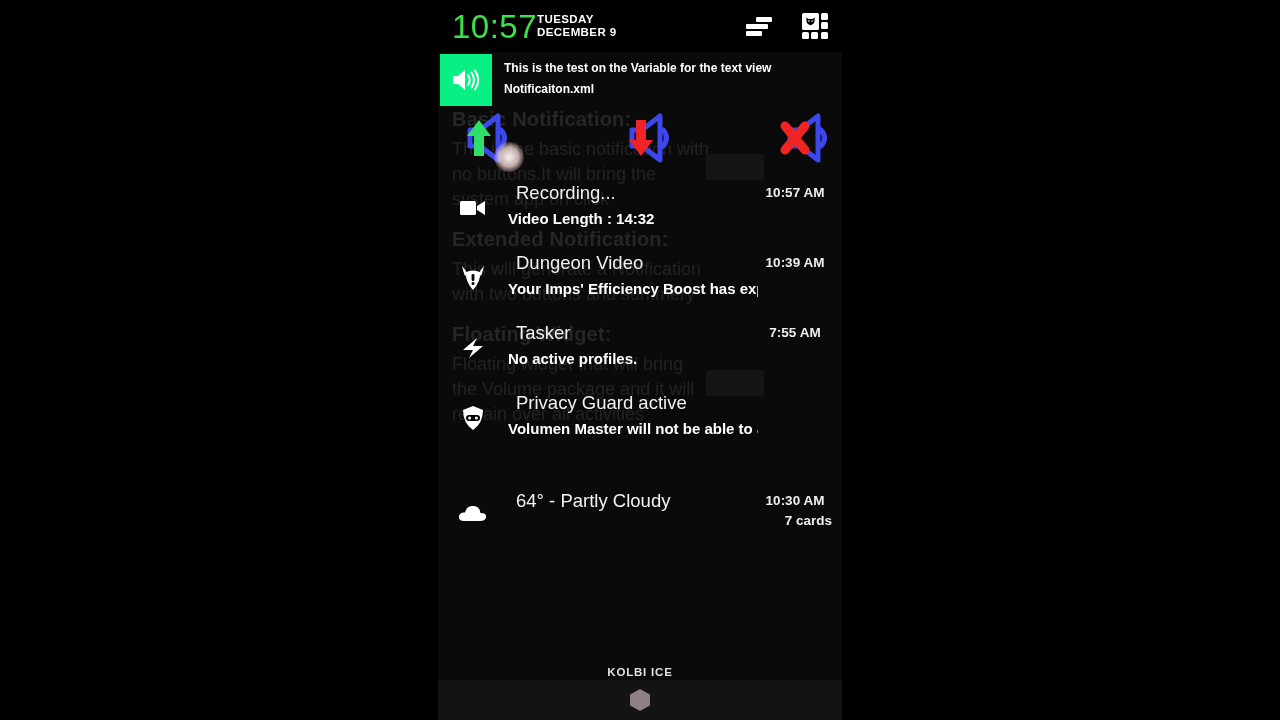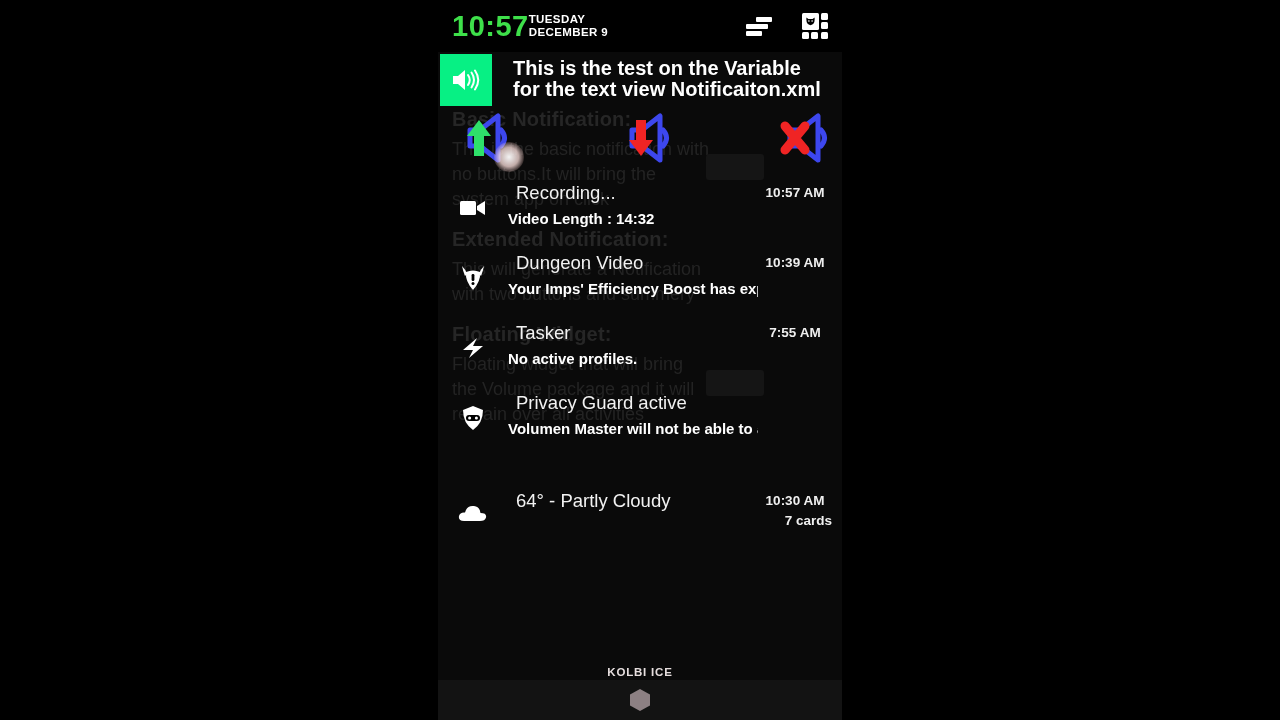--- a/index.html
+++ b/index.html
@@ -57,22 +57,22 @@
   
   #statusbar {
     position: absolute;
     left: 0; top: 0; width: 404px; height: 52px;
     background: #000;
     display: flex; align-items: center;
     padding: 0 14px;
   }
   #clock {
     color: #3ee04a;
-    font-size: 29px;
-    font-weight: 700;
+    font-size: 33px;
+    font-weight: 400;
     letter-spacing: .5px;
     line-height: 33px;
   }
   #datebox {
     color: #ffffff;
     font-size: 11.5px;
     font-weight: bold;
     line-height: 13.5px;
     letter-spacing: .4px;
   }
@@ -107,26 +107,25 @@
     padding-left: 2px;
   }
   #toast-icon {
     width: 52px; height: 52px;
     background: #07f084;
     display: flex; align-items: center; justify-content: center;
     flex: none;
   }
   #toast-text {
     color: #ffffff;
-    font-size: 20px;
+    font-size: 12px;
     font-weight: bold;
     line-height: 21px;
     padding: 4px 10px 0 12px;
     max-width: 348px;
-    margin-left: 9px;
   }
 
   
   #vol-row {
     position: absolute; left: 0; top: 112px;
     width: 404px; height: 58px;
   }
   .vol-btn { position: absolute; width: 60px; height: 52px; }
   #vol-up   { left: 20px;  top: 0; }
   #vol-down { left: 182px; top: 0; }

